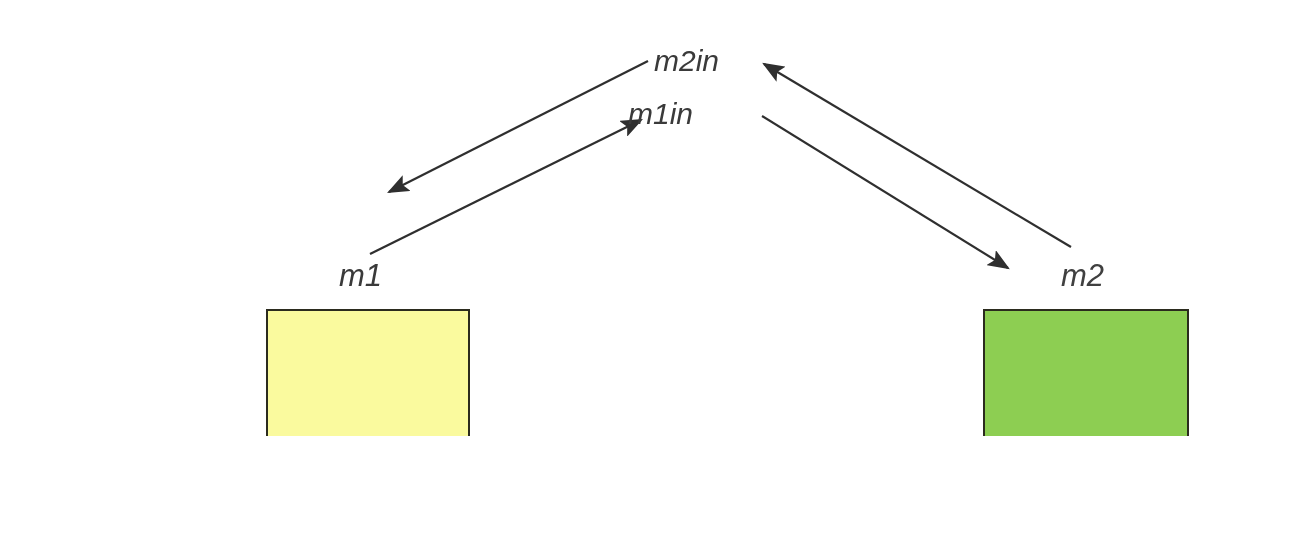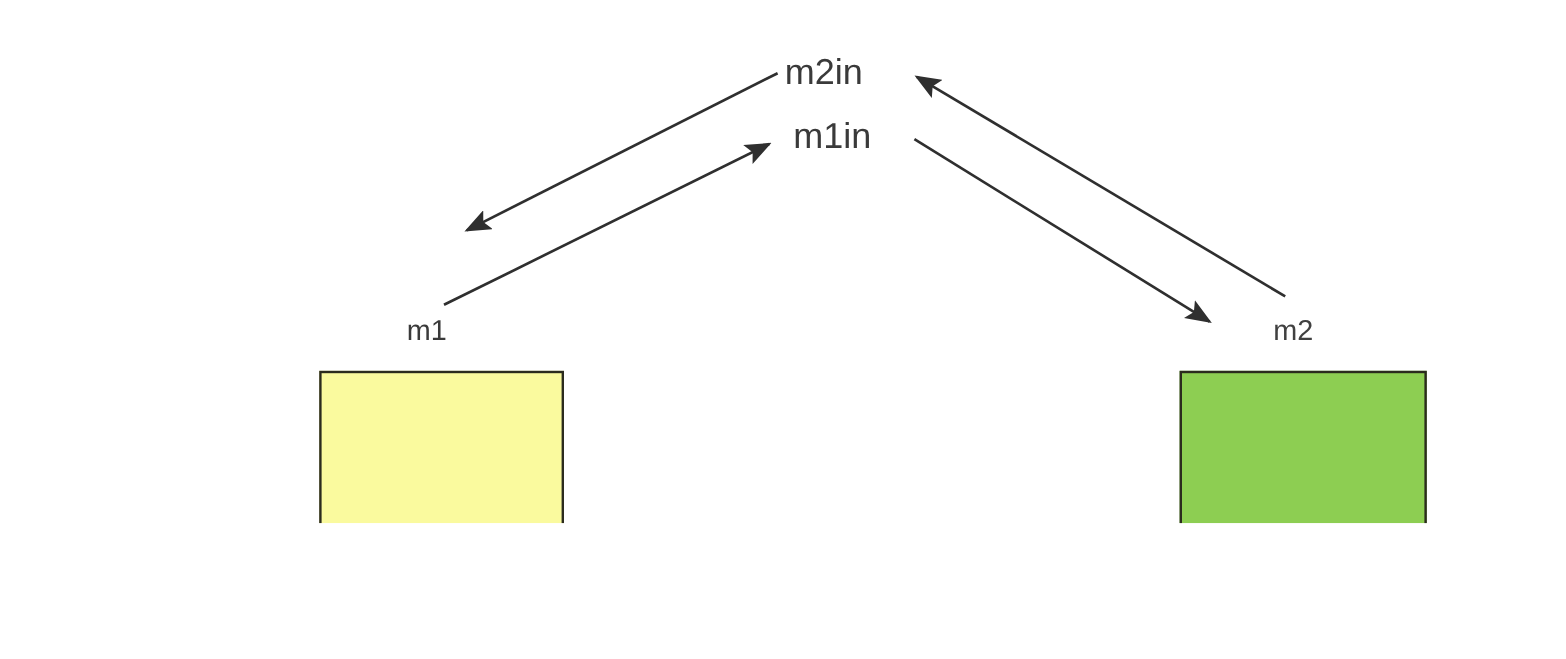--- a/index.html
+++ b/index.html
@@ -9,20 +9,21 @@
   }
   body {
     font-family: "Liberation Sans", sans-serif;
   }
   #canvas {
     position: relative;
     width: 1305px;
     height: 436px;
     background: #ffffff;
     overflow: hidden;
+    font-style: italic;
   }
   #edges {
     position: absolute;
     left: 0;
     top: 0;
     width: 1305px;
     height: 549px;
   }
   .node-box {
     position: absolute;
@@ -37,37 +38,37 @@
   }
   #box-m2 {
     left: 983px;
     top: 309px;
     width: 206px;
     height: 162px;
   }
   .node-label {
     position: absolute;
     color: #3a3a3a;
-    font-size: 24px;
+    font-size: 31px;
     line-height: 30px;
     white-space: nowrap;
     font-family: "Liberation Sans", sans-serif;
   }
   #label-m1 { left: 339px; top: 261px; }
   #label-m2 { left: 1061px; top: 261px; }
   .port-label {
     position: absolute;
     color: #3a3a3a;
     font-size: 30px;
     line-height: 30px;
     white-space: nowrap;
     font-family: "Liberation Sans", sans-serif;
   }
   #label-m2in { left: 654px; top: 46px; }
-  #label-m1in { left: 661px; top: 99px; }
+  #label-m1in { left: 628px; top: 99px; }
 </style>
 </head>
 <body>
 
 <div id="canvas" style="background: rgb(255, 255, 255);">
 
   <svg id="edges" viewBox="0 0 1305 549" xmlns="http://www.w3.org/2000/svg">
     <defs>
       <marker id="arrowhead" markerWidth="10" markerHeight="8" refX="9" refY="4" orient="auto" markerUnits="strokeWidth">
         <path d="M0,0 L10,4 L0,8 L2,4 Z" fill="#2f2f2f"></path>

